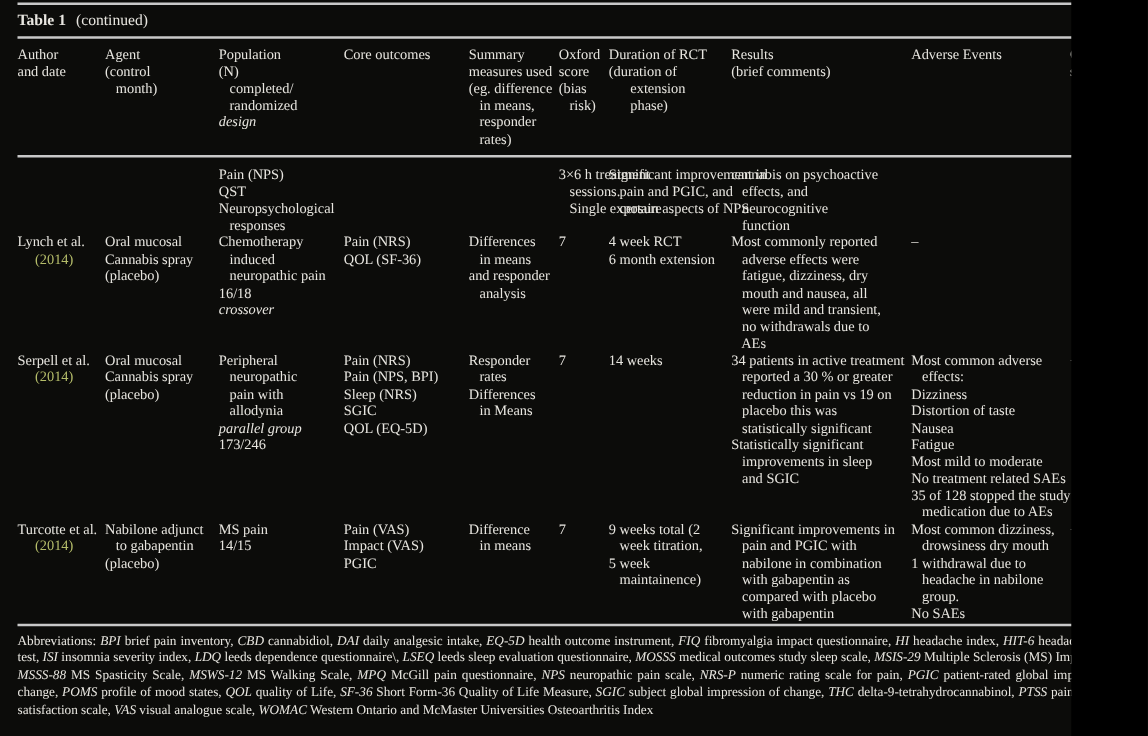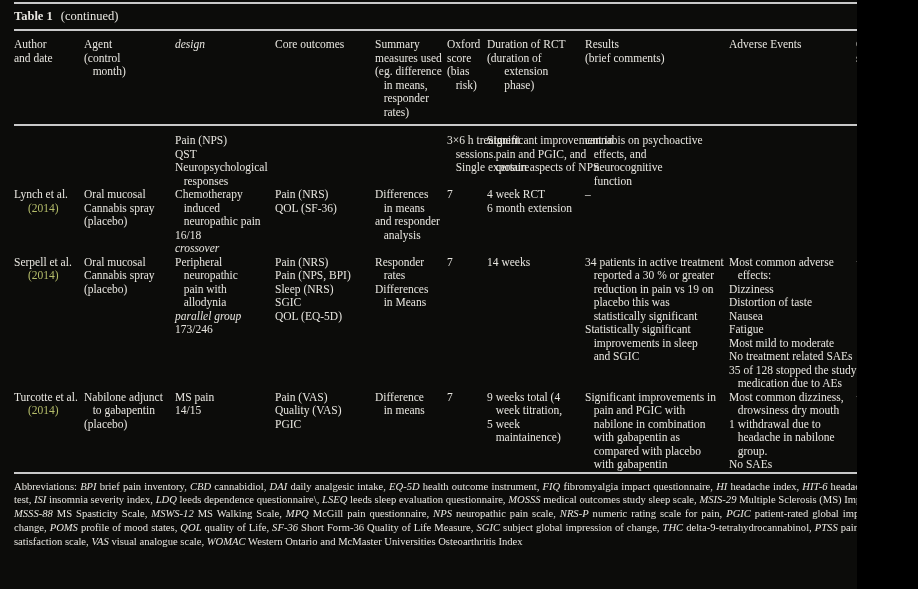--- a/index.html
+++ b/index.html
@@ -68,21 +68,24 @@
     </div>
 
     <div class="rule"></div>
 
     <div class="grid header">
       <div class="hcell"><span>Author
 and date</span><span class="it"></span></div>
       <div class="hcell"><span>Agent
 (control
    month)</span><span class="it"></span></div>
-      <div class="hcell"><span class="it">design</span></div>
+      <div class="hcell"><span>Population
+(N)
+   completed/
+   randomized</span><span class="it">design</span></div>
       <div class="hcell"><span>Core outcomes</span><span class="it"></span></div>
       <div class="hcell"><span>Summary
 measures used
 (eg. difference
    in means,
    responder
    rates)</span><span class="it"></span></div>
       <div class="hcell"><span>Oxford
 score
 (bias
@@ -135,20 +138,27 @@
 16/18</span><span class="it">crossover</span><span></span></div>
         <div class="cell">Pain (NRS)
 QOL (SF-36)</div>
         <div class="cell">Differences
    in means
 and responder
    analysis</div>
         <div class="cell">7</div>
         <div class="cell">4 week RCT
 6 month extension</div>
+        <div class="cell">Most commonly reported
+   adverse effects were
+   fatigue, dizziness, dry
+   mouth and nausea, all
+   were mild and transient,
+   no withdrawals due to
+   AEs</div>
         <div class="cell">–</div>
       </div>
 
       <div class="grid trow">
         <div class="cell"><div>Serpell et al.</div><div class="year">(2014)</div></div>
         <div class="cell">Oral mucosal
 Cannabis spray
 (placebo)</div>
         <div class="cell"><span>Peripheral
    neuropathic
@@ -187,26 +197,26 @@
       </div>
 
       <div class="grid trow">
         <div class="cell"><div>Turcotte et al.</div><div class="year">(2014)</div></div>
         <div class="cell">Nabilone adjunct
    to gabapentin
 (placebo)</div>
         <div class="cell"><span>MS pain
 14/15</span><span class="it"></span><span></span></div>
         <div class="cell">Pain (VAS)
-Quality (VAS)
+Impact (VAS)
 PGIC</div>
         <div class="cell">Difference
    in means</div>
         <div class="cell">7</div>
-        <div class="cell">9 weeks total (4
+        <div class="cell">9 weeks total (2
    week titration,
 5 week
    maintainence)</div>
         <div class="cell">Significant improvements in
    pain and PGIC with
    nabilone in combination
    with gabapentin as
    compared with placebo
    with gabapentin</div>
         <div class="cell">Most common dizziness,

